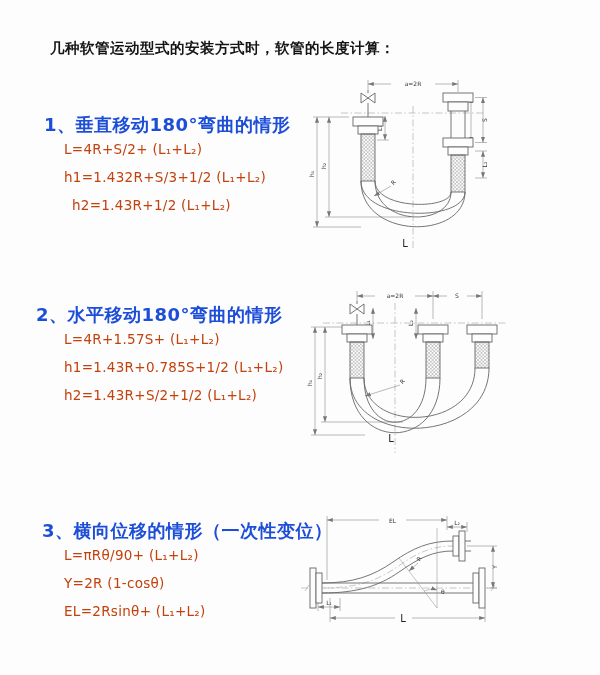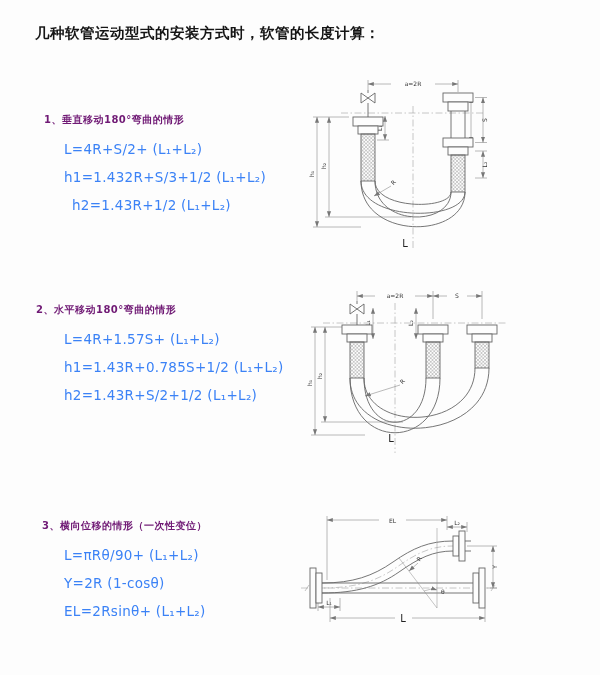--- a/index.html
+++ b/index.html
@@ -2,28 +2,28 @@
 <html><head>
 <meta charset="utf-8">
 <style>
   html,body{margin:0;padding:0;}
   body{
     width:600px;height:675px;position:relative;background:#fdfdfd;
     font-family:"DejaVu Sans","Liberation Sans",sans-serif;
     overflow:hidden;
   }
   .title{
-    position:absolute;left:33px;top:22px;margin:2px;
+    position:absolute;left:33px;top:22px;margin:17px;
     font-size:14.5px;font-weight:700;color:#151515;letter-spacing:.5px;
   }
   .heading{
-    position:absolute;font-size:10px;font-weight:700;color:#701a75;letter-spacing:.5px;
+    position:absolute;font-size:18px;font-weight:700;color:#1d4ed8;letter-spacing:.5px;
   }
   .formula{
-    position:absolute;font-size:13.5px;font-weight:500;color:#3b82f6;letter-spacing:.3px;
+    position:absolute;font-size:13.5px;font-weight:500;color:#c2410c;letter-spacing:.3px;
   }
   svg.diag{position:absolute;overflow:visible;}
   .ln{stroke:#666;stroke-width:.9;fill:none;}
   .fl{stroke:#666;stroke-width:.9;fill:#fdfdfd;}
   .br{stroke:#666;stroke-width:.9;fill:url(#braid);}
   .dim{stroke:#808080;stroke-width:.55;fill:none;}
   .cl{stroke:#9a9a9a;stroke-width:.55;fill:none;stroke-dasharray:7 2.5 1.5 2.5;}
   .thin{stroke:#8a8a8a;stroke-width:.5;fill:none;}
   text.dt{font-family:"DejaVu Sans","Liberation Sans",sans-serif;fill:#333;font-size:6px;}
   text.big{font-size:10px;fill:#222;}

